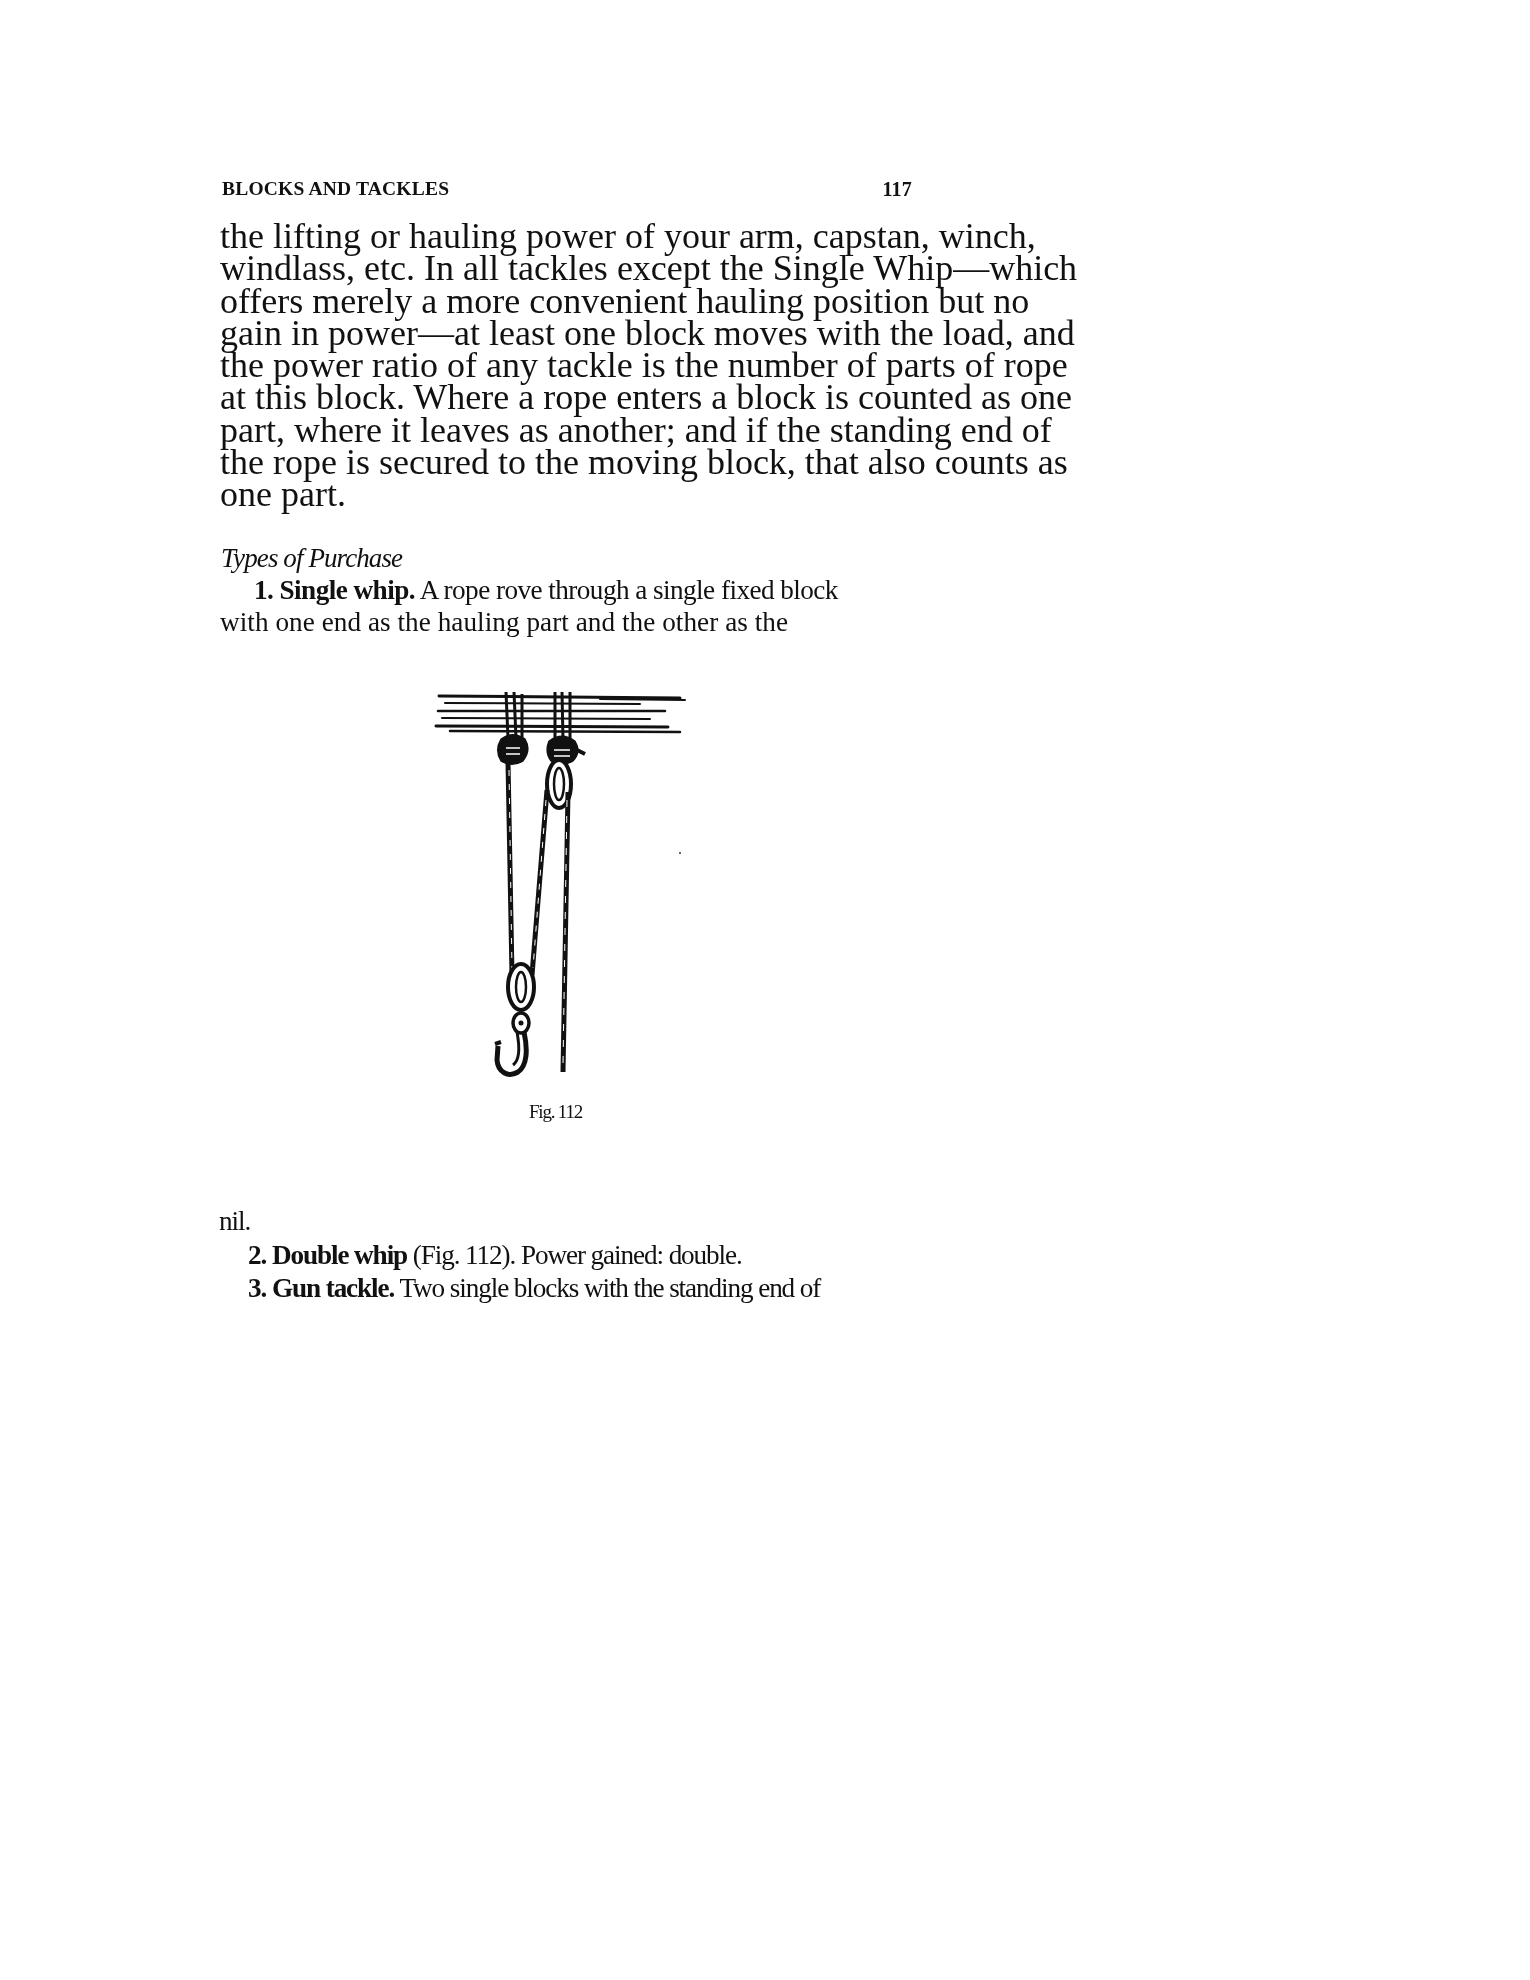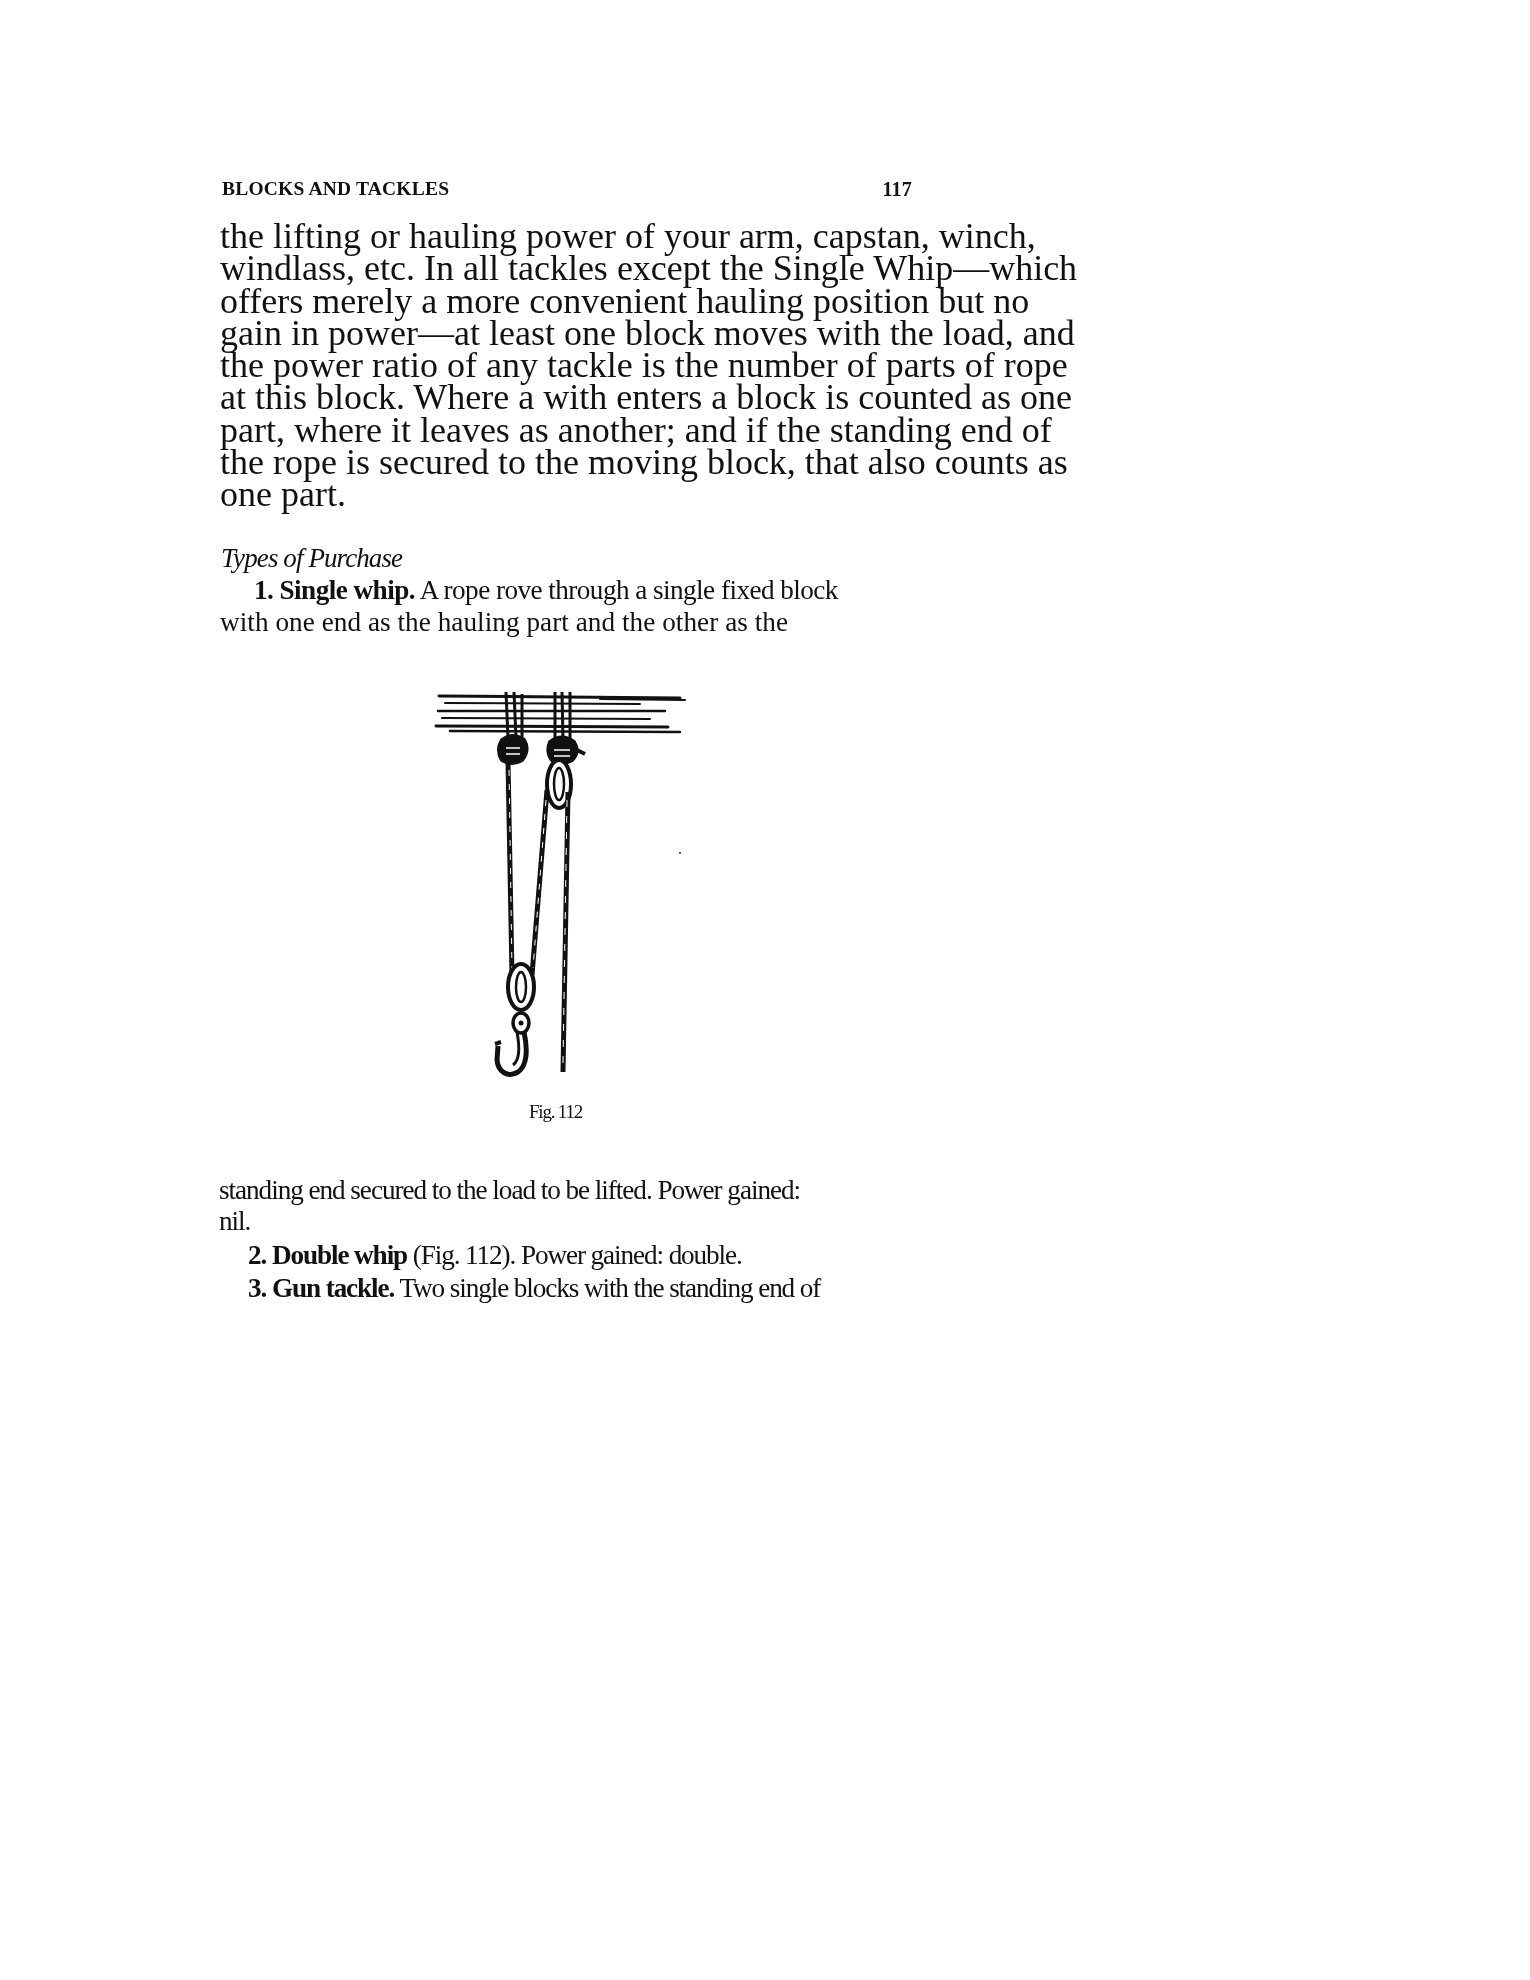--- a/index.html
+++ b/index.html
@@ -41,21 +41,21 @@
     <span class="title">BLOCKS AND TACKLES</span>
     <span class="folio">117</span>
   </div>
 
   <div class="para1">
     <span class="line">the lifting or hauling power of your arm, capstan, winch,</span>
     <span class="line">windlass, etc. In all tackles except the Single Whip—which</span>
     <span class="line">offers merely a more convenient hauling position but no</span>
     <span class="line">gain in power—at least one block moves with the load, and</span>
     <span class="line">the power ratio of any tackle is the number of parts of rope</span>
-    <span class="line">at this block. Where a with enters a block is counted as one</span>
+    <span class="line">at this block. Where a rope enters a block is counted as one</span>
     <span class="line">part, where it leaves as another; and if the standing end of</span>
     <span class="line">the rope is secured to the moving block, that also counts as</span>
     <span class="line last">one part.</span>
   </div>
 
   <div class="subhead">Types of Purchase</div>
 
   <div class="item1-l1">
     <b>1. Single whip.</b><span> A rope rove through a single fixed block</span>
   </div>
@@ -119,21 +119,20 @@
         <path d="M477 1032 C480 1048 480 1060 473 1065" stroke-width="3"></path>
         <path d="M455 1044 l6 -2" stroke-width="4"></path>
       </g>
 
       <circle cx="640" cy="853" r="1" fill="#333"></circle>
     </svg>
   </div>
 
   <div class="fig-caption">Fig. 112</div>
 
-  <div class="p2-l1">standing end secured to the load to be lifted. Power gained:</div>
   <div class="p2-l2">nil.</div>
 
   <div class="item2">
     <b>2. Double whip</b><span> (Fig. 112). Power gained: double.</span>
   </div>
   <div class="item3">
     <b>3. Gun tackle.</b><span> Two single blocks with the standing end of</span>
   </div>
 
 </div>

